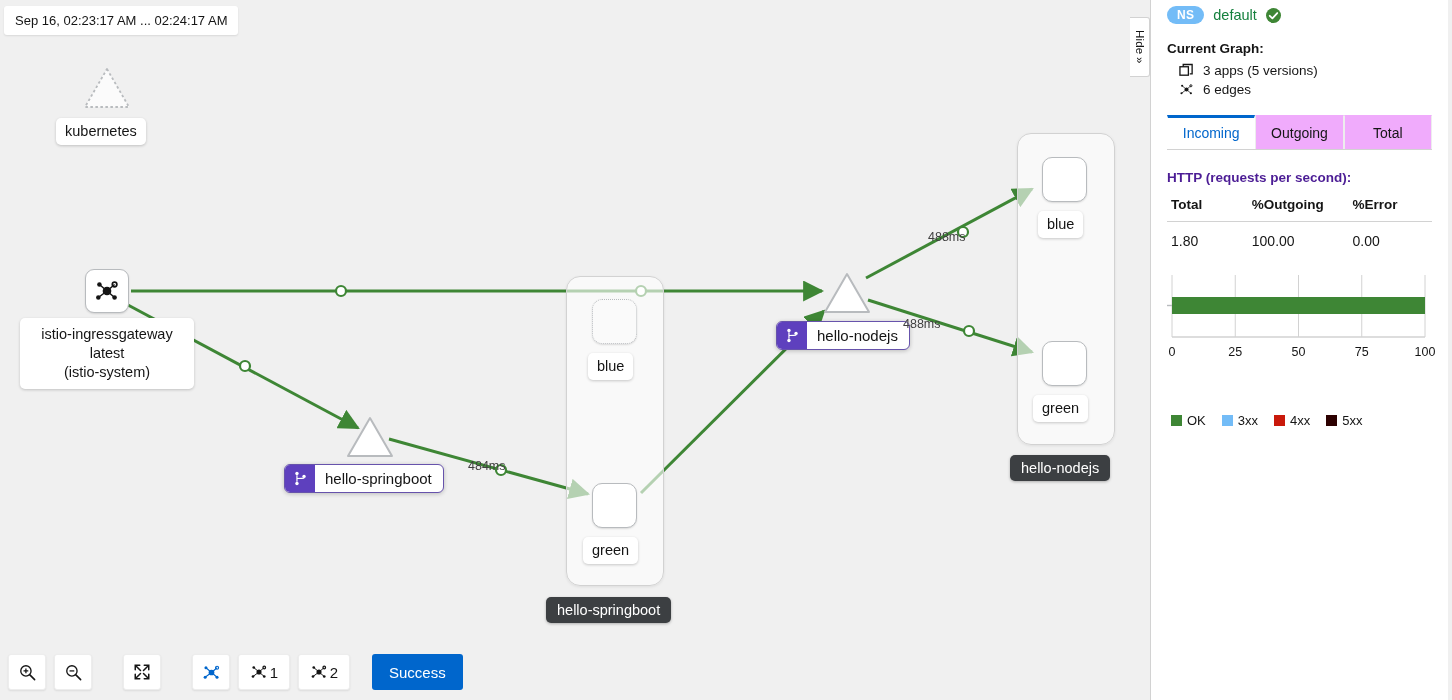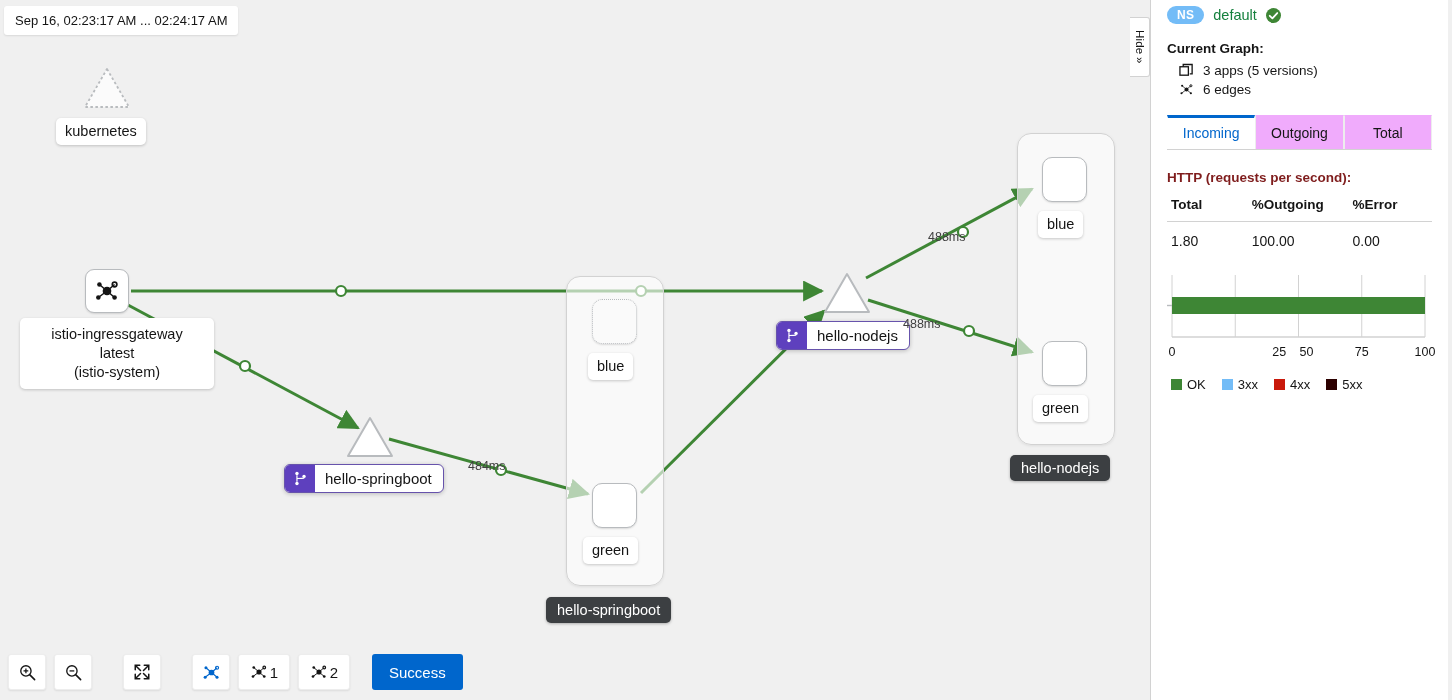--- a/index.html
+++ b/index.html
@@ -198,21 +198,21 @@
   }
   .tab.active {
     color: #0066cc;
     border-top: 3px solid #0066cc;
     border-left: 1px solid #fff;
     border-right: 1px solid #fff;
     padding-top: 7px;
   }
   .tab.inactive { border-left: 1px solid #ededed; border-right: 1px solid #ededed; background: #f0abfc; }
 
-  .http-title { font-size: 13.5px; font-weight: bold; color: #7f1d1d; margin-top: 20px; }
+  .http-title { font-size: 13.5px; font-weight: bold; color: #4c1d95; margin-top: 20px; }
 
   table.metrics { width: 100%; margin-top: 12px; border-collapse: collapse; }
   table.metrics th {
     text-align: left; font-size: 13.5px; font-weight: bold; color: #151515;
     padding: 0 0 9px 0;
   }
   table.metrics td {
     font-size: 14px; color: #151515;
     padding: 11px 0 0 0;
     border-top: 1px solid #d2d2d2;
@@ -225,21 +225,21 @@
   .chart-plot { position: relative; height: 72px; }
   .chart-axis-labels {
     position: relative; height: 18px; margin-top: 2px;
   }
   .chart-axis-labels span {
     position: absolute; top: 0;
     font-size: 12.5px; color: #151515;
     transform: translateX(-50%);
   }
   .chart-legend { display: flex; gap: 16px; margin-top: 14px; padding-left: 4px; }
-  .cl-item { display: flex; align-items: center; gap: 5px; font-size: 13px; color: #151515; }
+  .cl-item { display: flex; align-items: center; gap: 5px; font-size: 13px; color: #151515; margin-top: 36px; }
   .cl-sw { width: 11px; height: 11px; }
 </style>
 </head>
 <body>
 
 <div id="app">
 
   <div id="graph-canvas">
 
     <svg id="edge-layer">
@@ -283,21 +283,21 @@
     <div class="gw-node" style="left:85px; top:269px;">
       <svg width="26" height="26" viewBox="0 0 24 24">
         <circle cx="12" cy="12" r="4" fill="#151515"></circle>
         <circle cx="5" cy="6" r="2.1" fill="#151515"></circle>
         <circle cx="19" cy="6" r="2.1" fill="none" stroke="#151515" stroke-width="1.6"></circle>
         <circle cx="4" cy="18" r="2.1" fill="#151515"></circle>
         <circle cx="19" cy="18" r="2.1" fill="#151515"></circle>
         <path d="M12 12 L5 6 M12 12 L19 6 M12 12 L4 18 M12 12 L19 18" stroke="#151515" stroke-width="1.4"></path>
       </svg>
     </div>
-    <div class="node-label multiline" style="left:20px; top:318px; width:194px;">
+    <div class="node-label multiline" style="left:20px; top:318px; width:174px;">
       <div>istio-ingressgateway</div>
       <div>latest</div>
       <div>(istio-system)</div>
     </div>
 
     <div class="svc-triangle" style="left:345px; top:414px;">
       <svg width="50" height="46" viewBox="0 0 50 46">
         <path d="M25 4 L47 42 L3 42 Z" fill="#fff" stroke="#b8bbbe" stroke-width="2" stroke-linejoin="round"></path>
       </svg>
     </div>
@@ -480,22 +480,22 @@
             <line x1="131.5" x2="131.5" y1="4" y2="66" stroke="#d2d2d2" stroke-width="1"></line>
             <line x1="194.75" x2="194.75" y1="4" y2="66" stroke="#d2d2d2" stroke-width="1"></line>
             <line x1="258" x2="258" y1="4" y2="66" stroke="#d2d2d2" stroke-width="1"></line>
             <line x1="5" x2="258" y1="66" y2="66" stroke="#d2d2d2" stroke-width="1.5"></line>
             <rect x="5" y="26" width="253" height="17" fill="#3e8635"></rect>
             <line x1="0" x2="5" y1="34.5" y2="34.5" stroke="#b8bbbe" stroke-width="1.4"></line>
           </svg>
       </div>
       <div class="chart-axis-labels" id="chart-xticks">
           <span style="left: 5px;">0</span>
-          <span style="left: 68.25px; margin-left: 44px;">25</span>
-          <span style="left: 131.5px; margin-left: 8px;">50</span>
+          <span style="left: 68.25px;">25</span>
+          <span style="left: 131.5px;">50</span>
           <span style="left: 194.75px;">75</span>
           <span style="left: 258px;">100</span>
         </div>
       <div class="chart-legend" id="chart-legend">
           <div class="cl-item">
             <span class="cl-sw" style="background: rgb(62, 134, 53);"></span>
             <span>OK</span>
           </div>
           <div class="cl-item">
             <span class="cl-sw" style="background: rgb(115, 188, 247);"></span>

